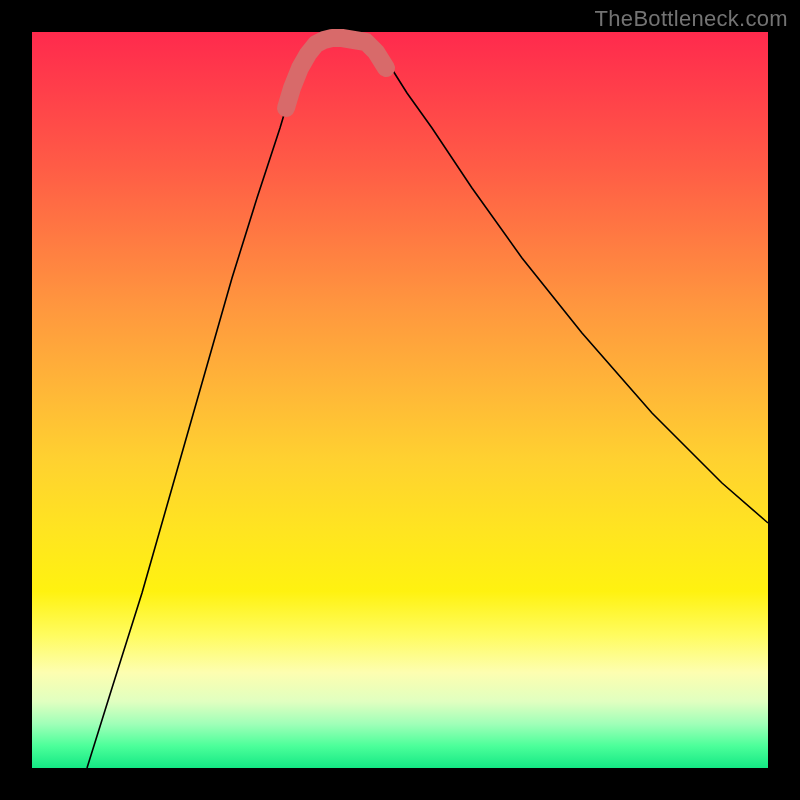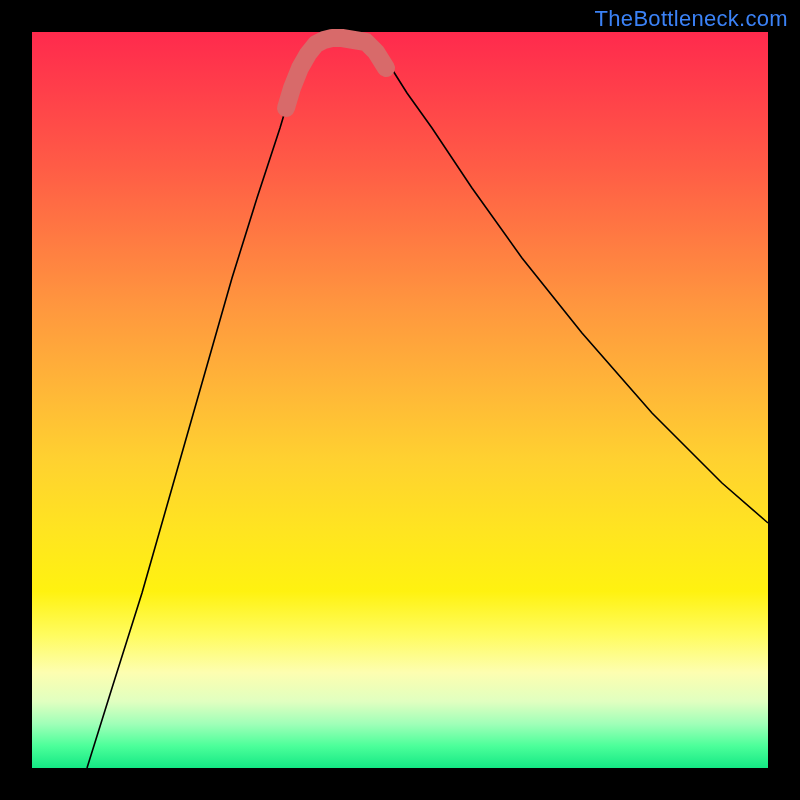--- a/index.html
+++ b/index.html
@@ -13,21 +13,21 @@
   }
   .frame {
     position: absolute;
     inset: 0;
     background: #000;
   }
   .watermark {
     position: absolute;
     top: 6px;
     right: 12px;
-    color: #3b82f6;
+    color: #737373;
     font-size: 22px;
     font-weight: 400;
     letter-spacing: 0.3px;
     z-index: 5;
   }
   .plot {
     position: absolute;
     left: 32px;
     top: 32px;
     width: 736px;

